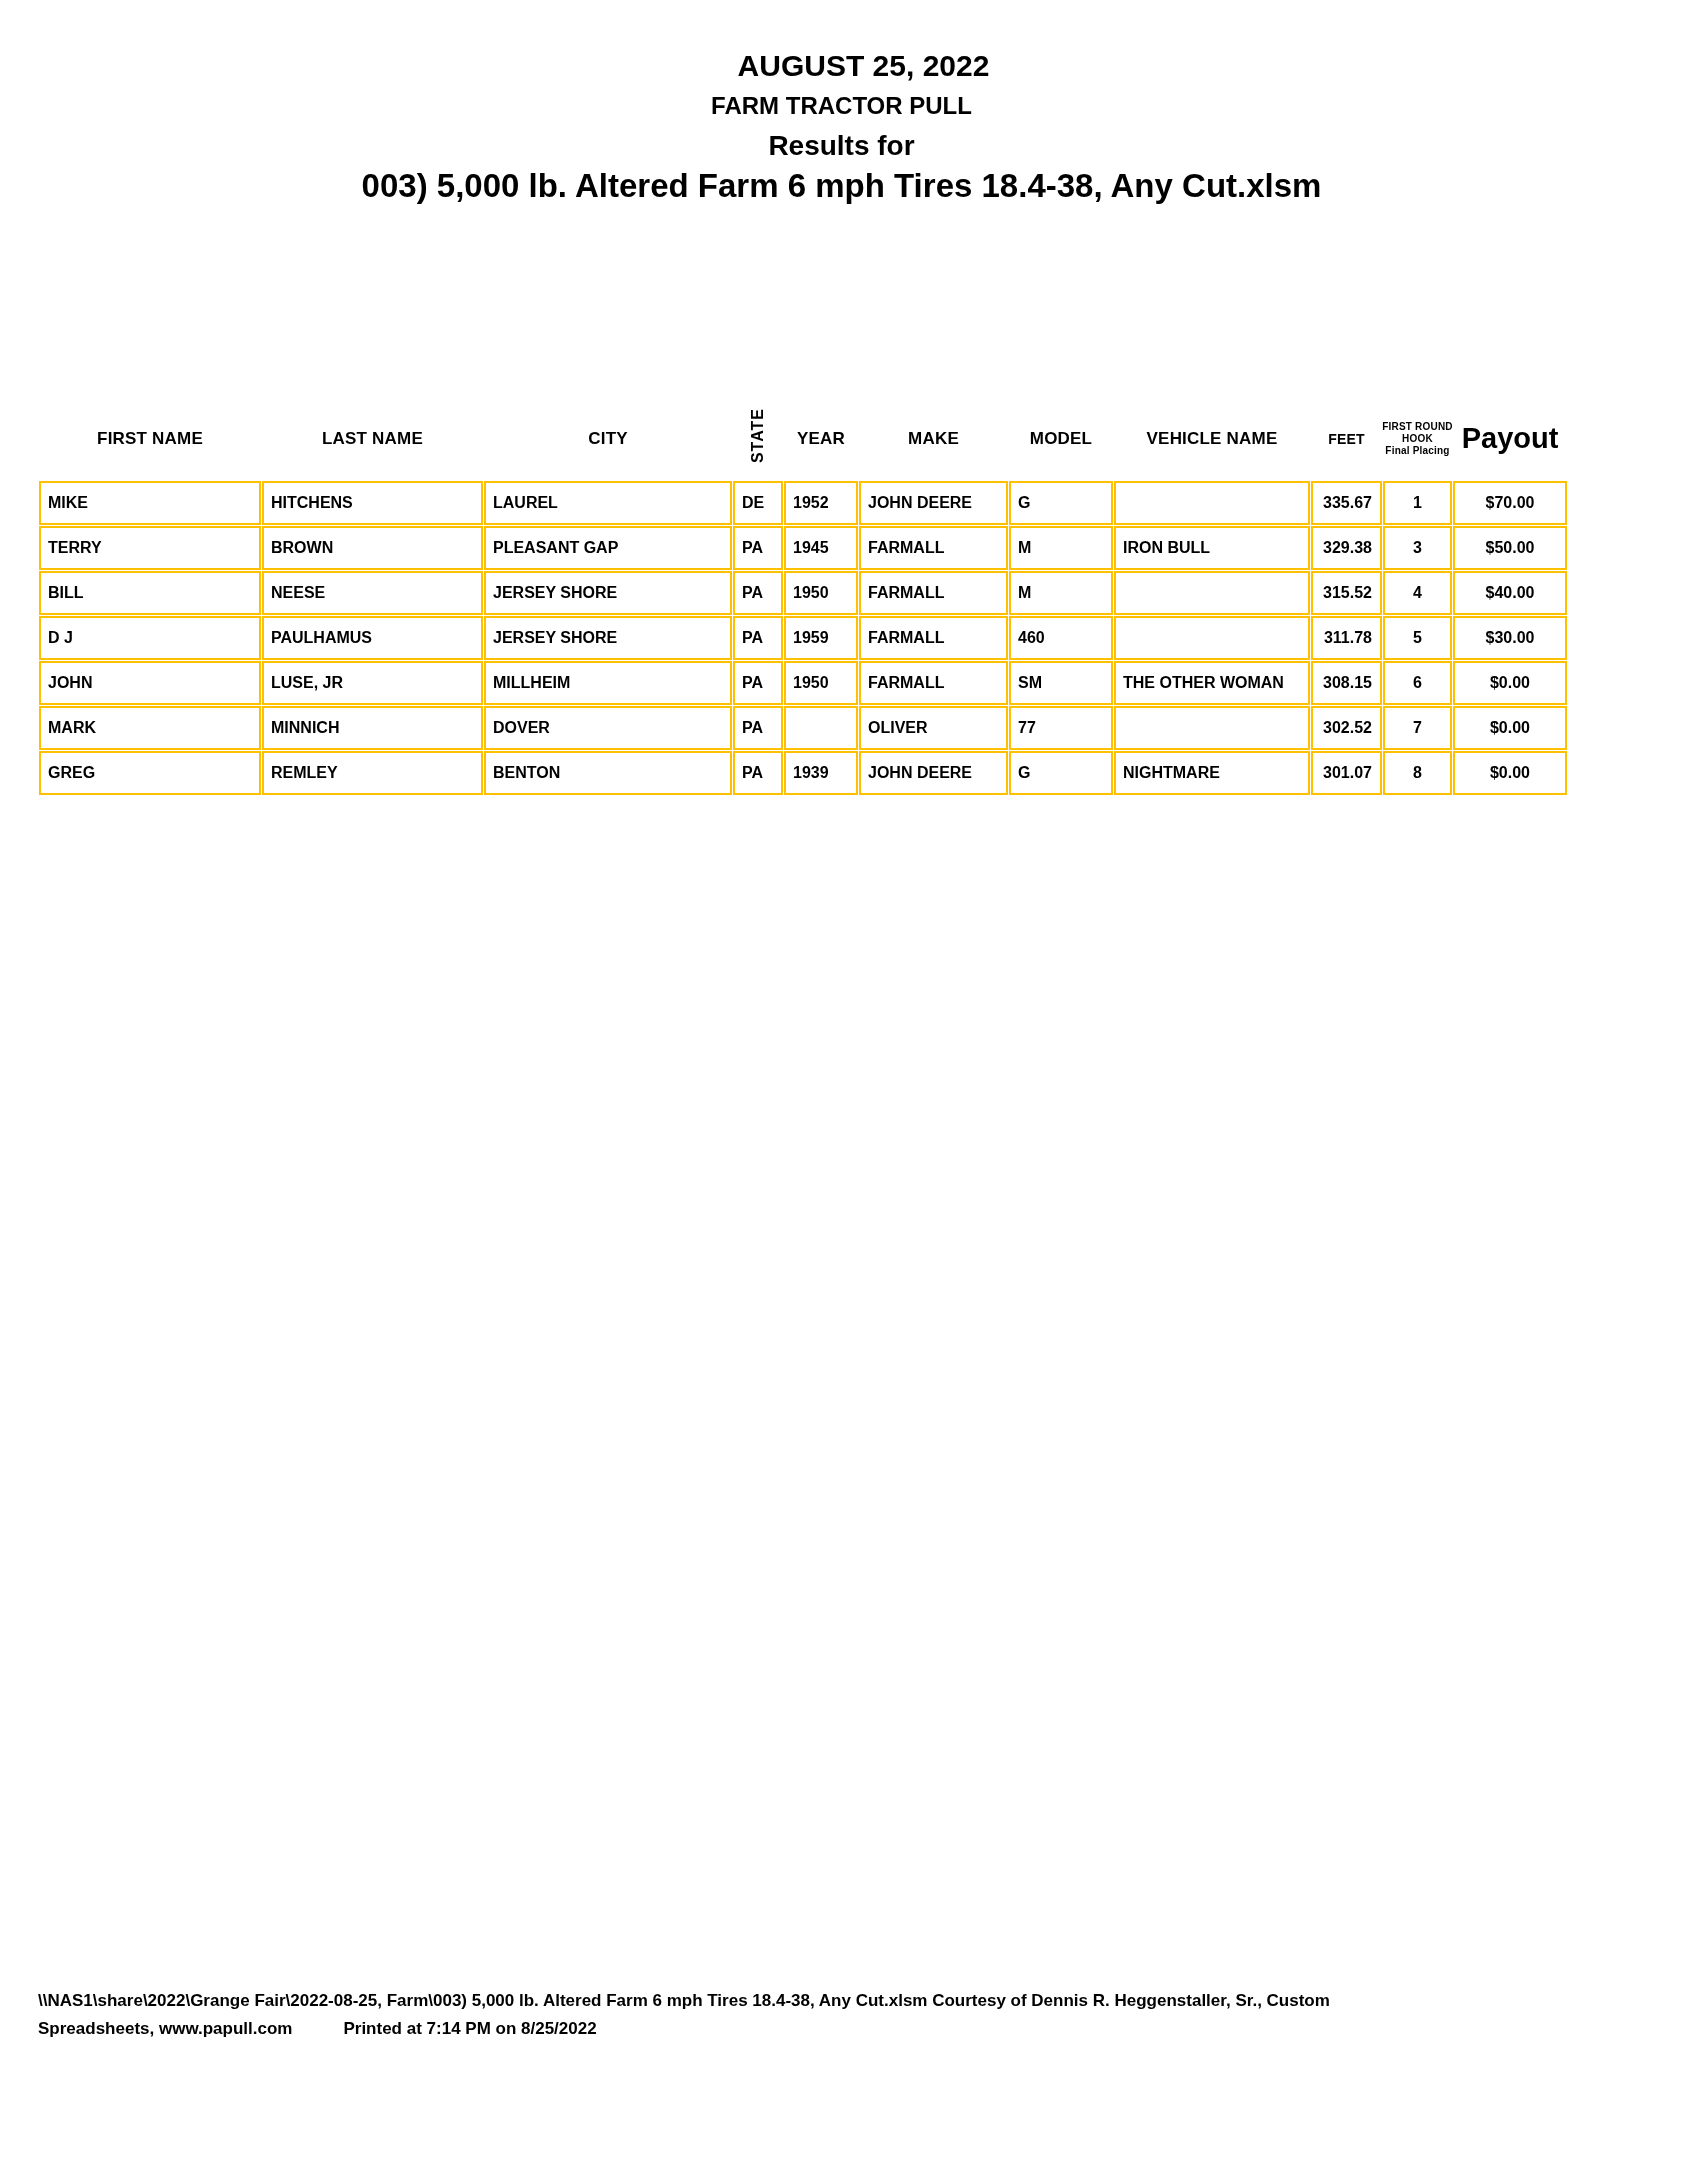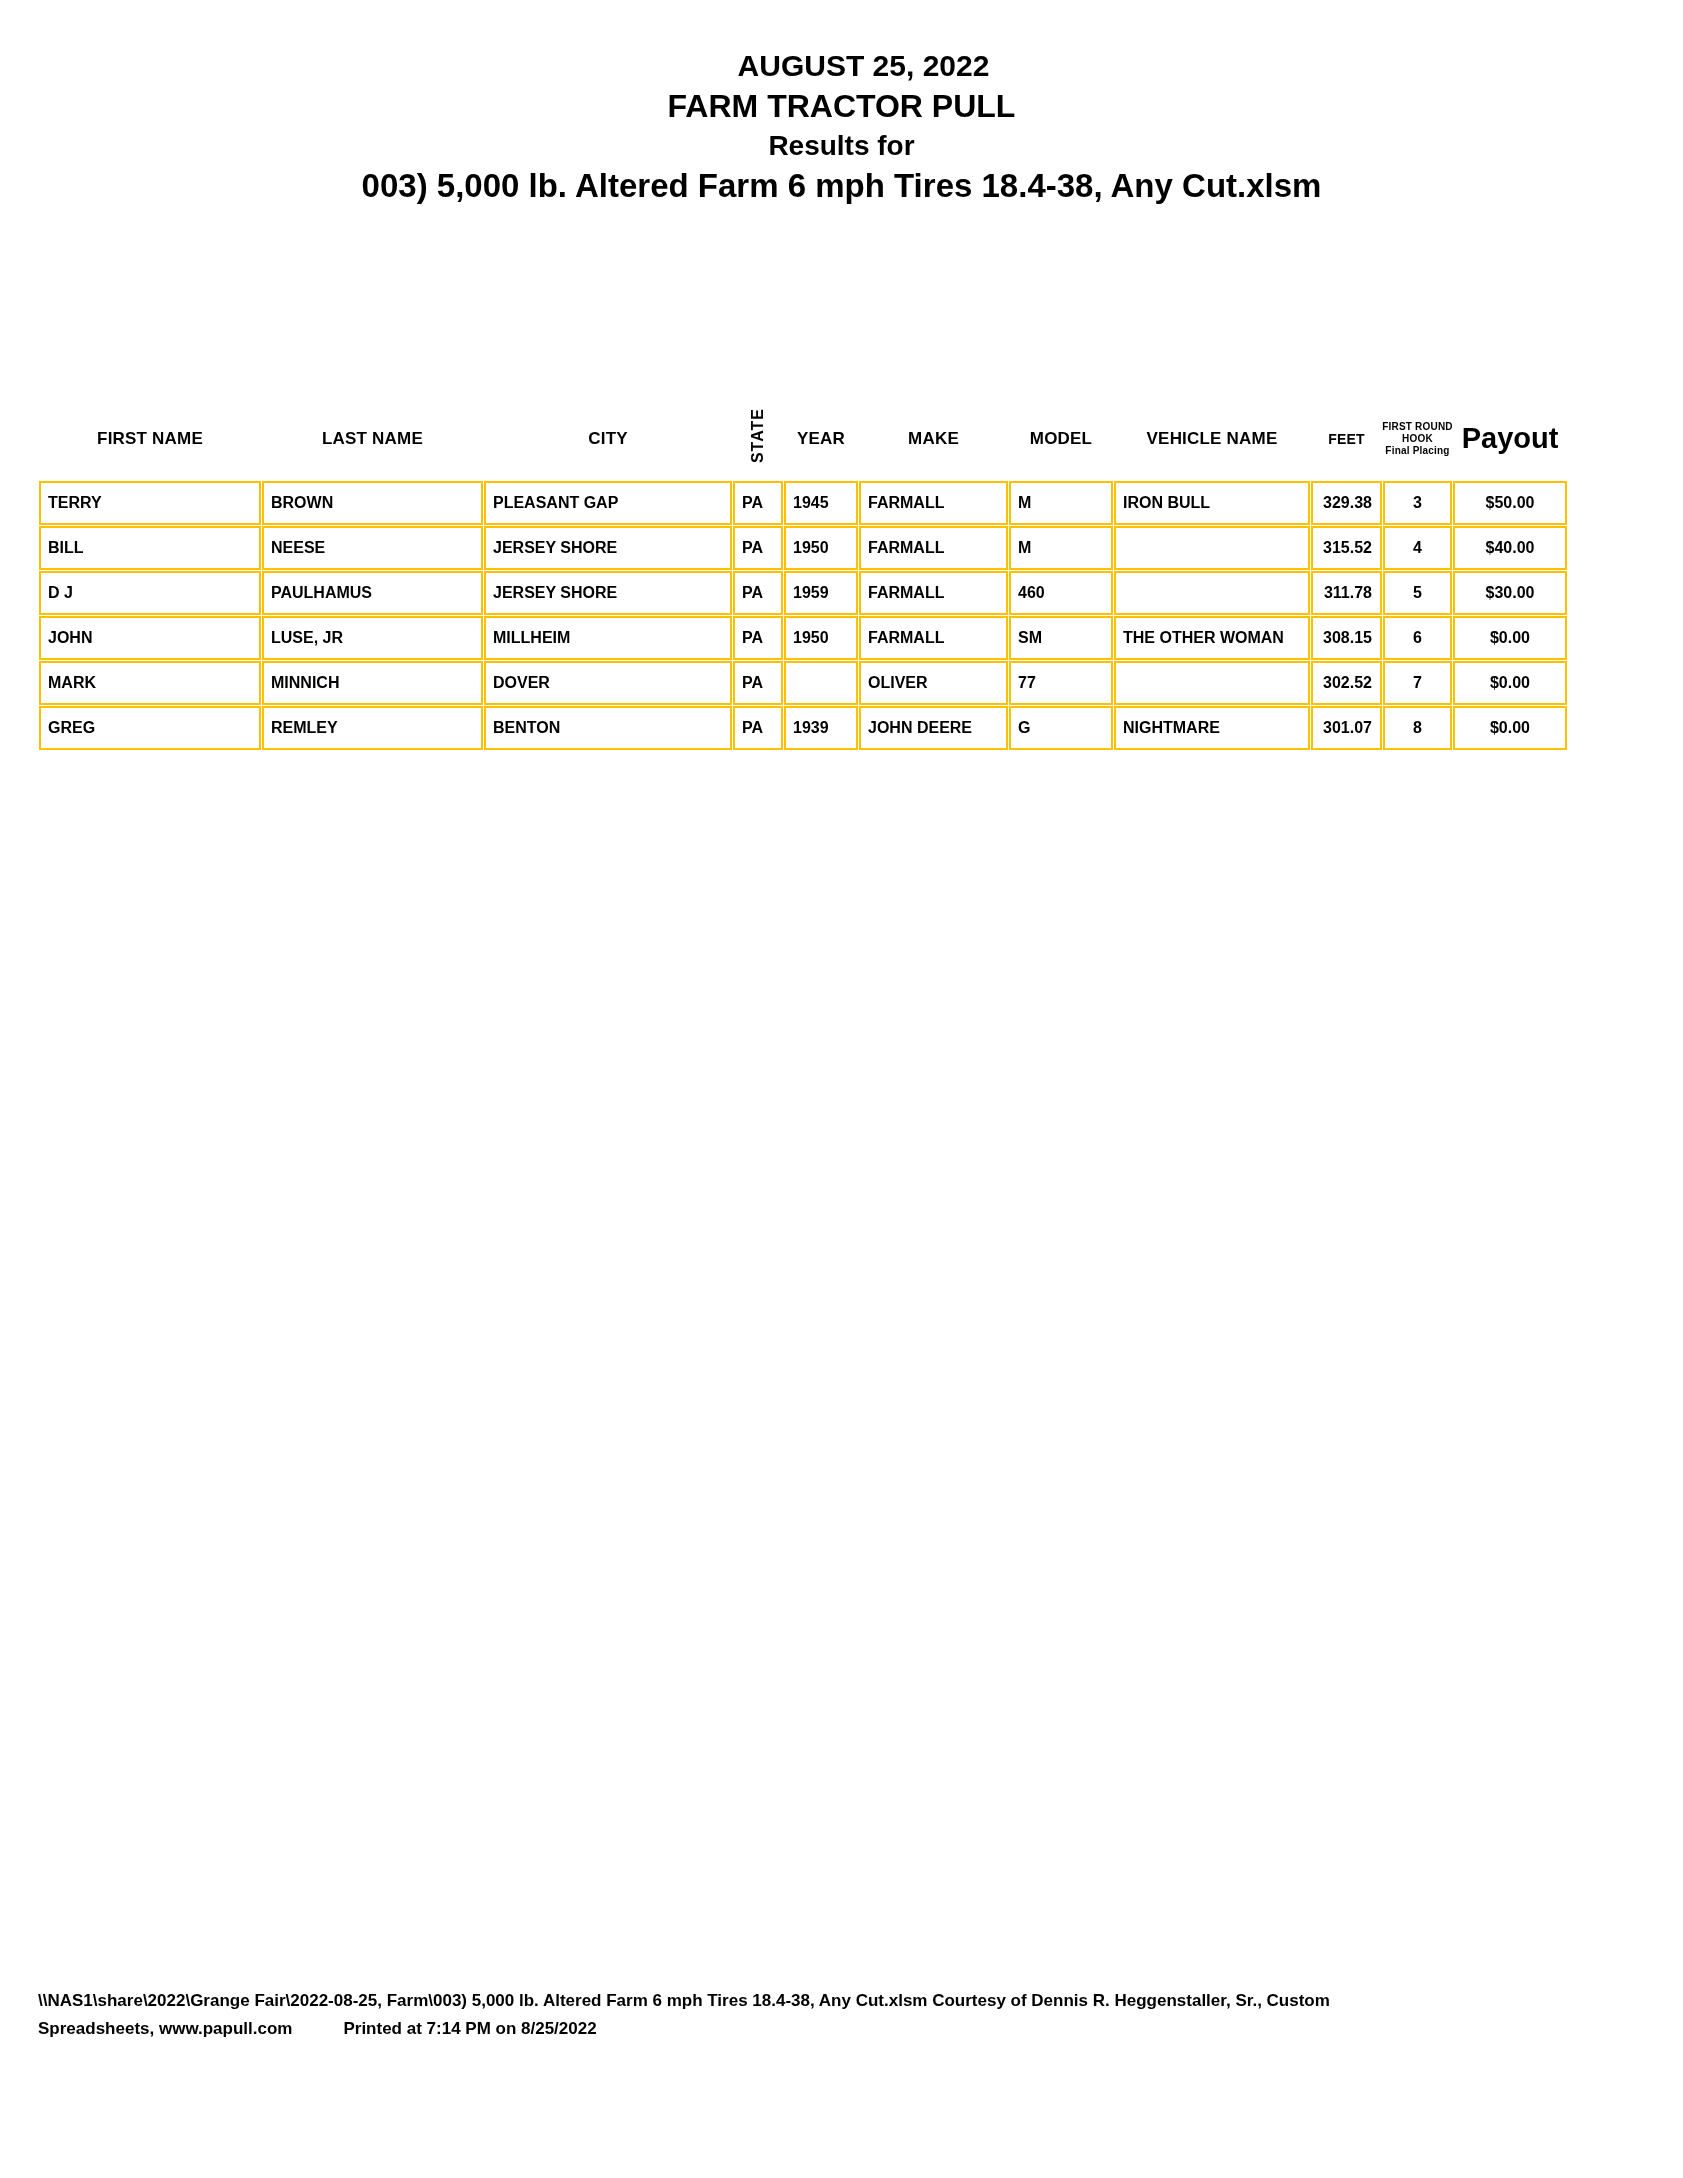--- a/index.html
+++ b/index.html
@@ -14,21 +14,21 @@
     color: #000000;
     position: relative;
   }
   .titles {
     padding-top: 46px;
     text-align: center;
     white-space: nowrap;
   }
   .title-main   { font-size: 33px; line-height: 40px; letter-spacing: 0.5px; }
   .title-date   { font-size: 30px; line-height: 40px; margin-left: 44px; }
-  .title-event  { font-size: 32px; line-height: 40px; }
+  .title-event  { font-size: 24px; line-height: 40px; }
   .title-results{ font-size: 28px; line-height: 40px; }
   .title-class  { font-size: 33px; line-height: 40px; }
 
   .table-wrap {
     margin-left: 38px;
     margin-top: 190px;
   }
   table.results {
     table-layout: fixed;
     border-collapse: separate;
@@ -124,20 +124,33 @@
             <span class="hook-line">FIRST ROUND</span>
             <span class="hook-line">HOOK</span>
             <span class="hook-line">Final Placing</span>
           </span>
         </td>
         <td class="h-payout">Payout</td>
       </tr>
     </thead>
     <tbody>
         <tr>
+    <td>MIKE</td>
+    <td>HITCHENS</td>
+    <td>LAUREL</td>
+    <td>DE</td>
+    <td>1952</td>
+    <td>JOHN DEERE</td>
+    <td>G</td>
+    <td></td>
+    <td class="num-right">335.67</td>
+    <td class="num-center">1</td>
+    <td class="num-center">$70.00</td>
+  </tr>
+        <tr>
     <td>TERRY</td>
     <td>BROWN</td>
     <td>PLEASANT GAP</td>
     <td>PA</td>
     <td>1945</td>
     <td>FARMALL</td>
     <td>M</td>
     <td>IRON BULL</td>
     <td class="num-right">329.38</td>
     <td class="num-center">3</td>

